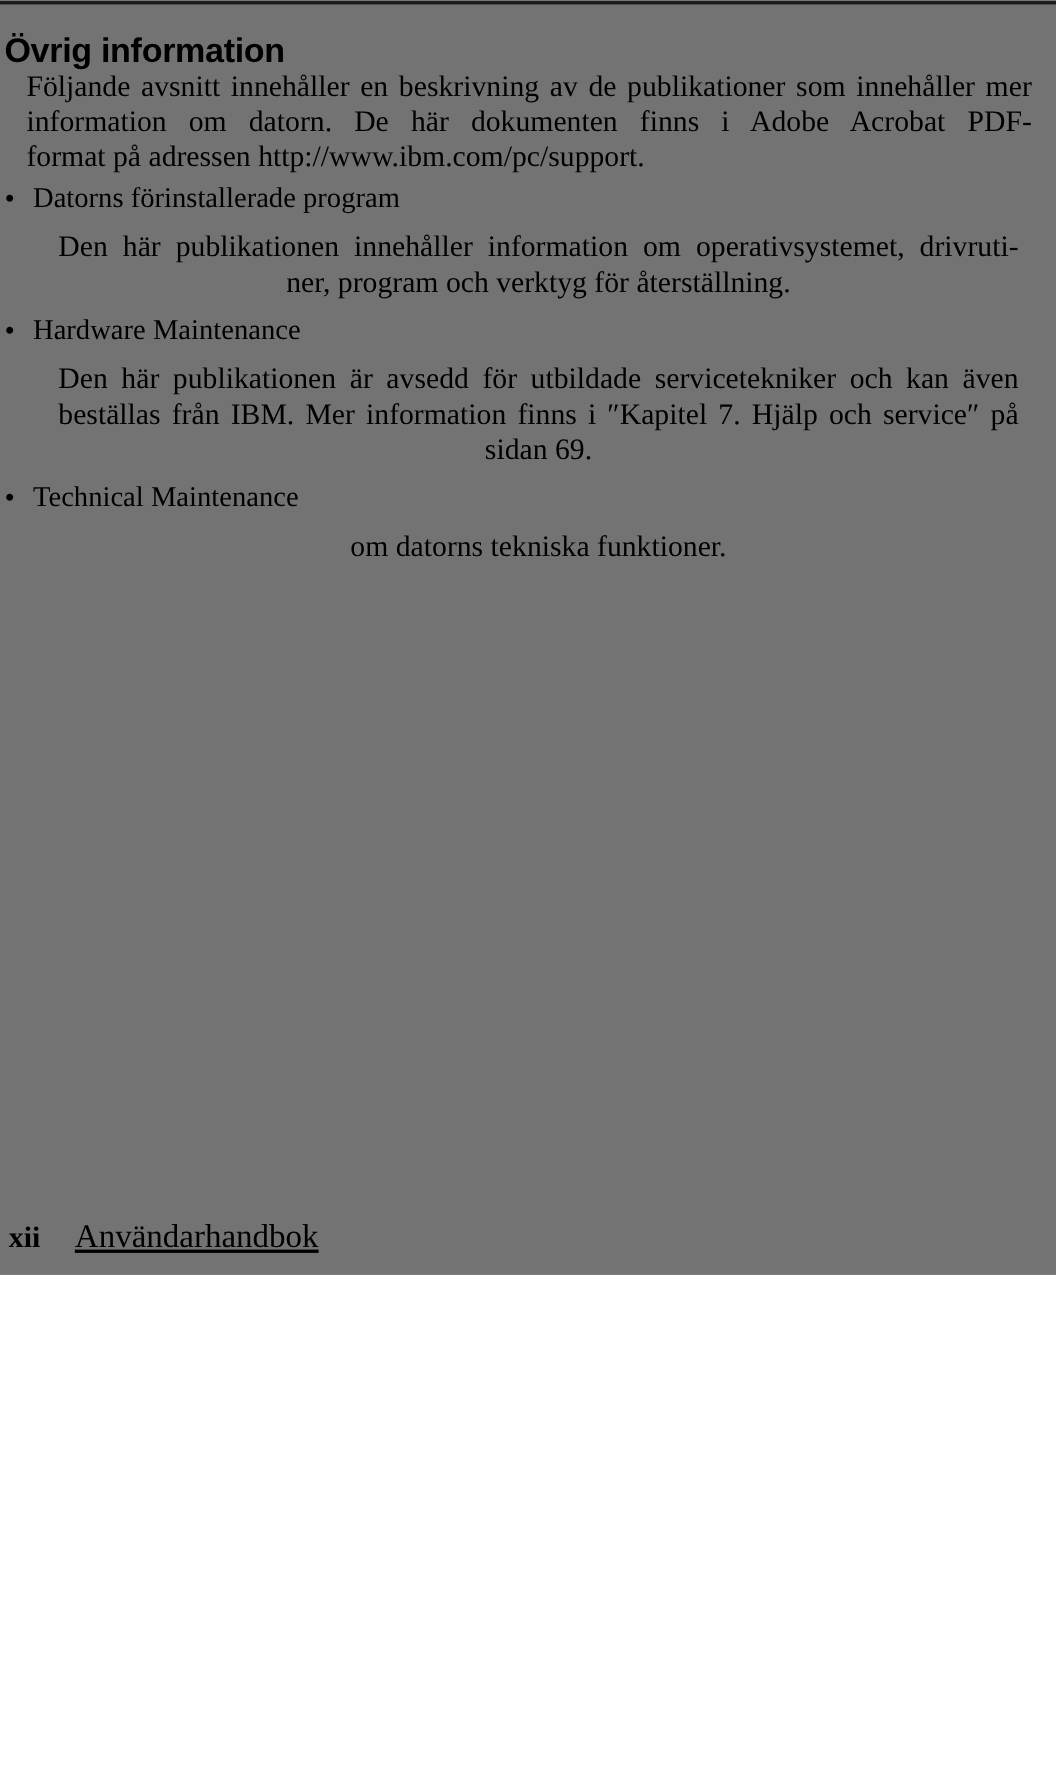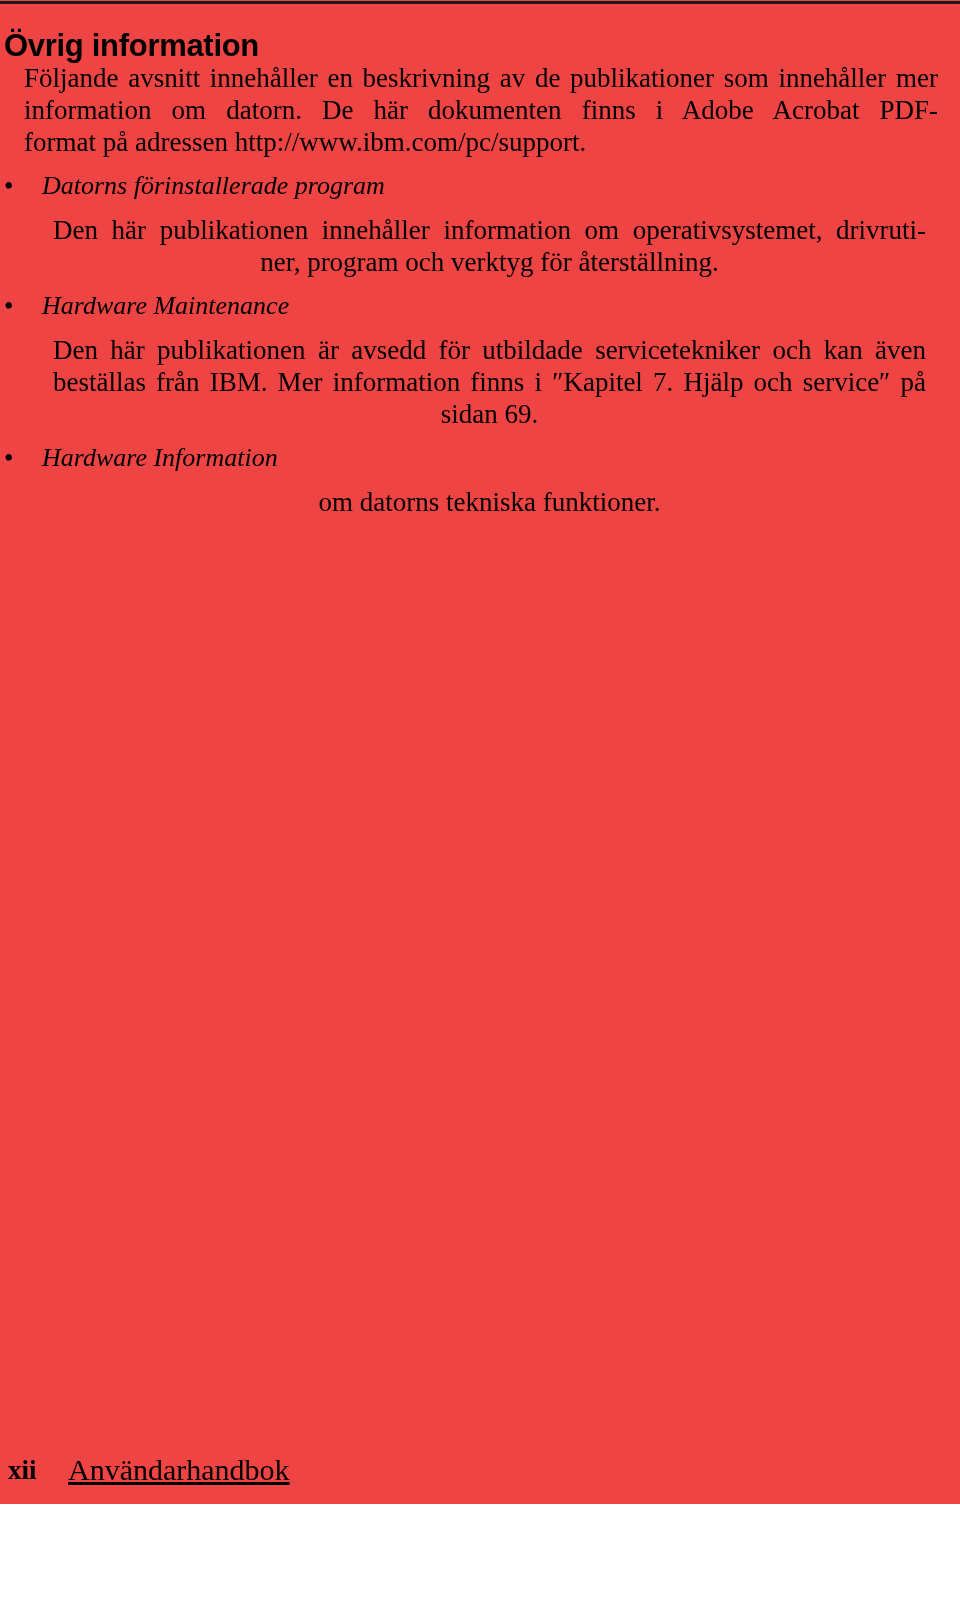--- a/index.html
+++ b/index.html
@@ -3,22 +3,22 @@
 <meta charset="utf-8">
 <style>
   html, body {
     margin: 0;
     padding: 0;
     background: #ffffff;
   }
   .page {
     position: relative;
     width: 960px;
-    height: 1504px;
-    background: #ef4444;
+    height: 1159px;
+    background: #737373;
     overflow: hidden;
     font-family: "Liberation Serif", "DejaVu Serif", serif;
     color: #000000;
   }
 
   
   .top-rule {
     position: absolute;
     left: 0;
     top: 1px;
@@ -69,24 +69,23 @@
     margin: 0 0 2px 0;
   }
   ul.doc-list > li .bullet {
     position: absolute;
     left: 4px;
     top: 0;
     font-size: 27px;
     line-height: 32px;
   }
   .item-title {
-    margin: 12px;
+    margin: 0;
     font-size: 26px;
     line-height: 32px;
-    font-style: italic;
     white-space: nowrap;
   }
   .item-desc {
     margin: 12px;
     padding-left: 11px;
     font-size: 27px;
     line-height: 32px;
     text-align: justify;
     text-justify: inter-word;
   }
@@ -151,21 +150,21 @@
         <p class="item-title">Hardware Maintenance</p>
         <p class="item-desc">
           <span class="just">Den här publikationen är avsedd för utbildade servicetekniker och kan även</span>
           <span class="just">beställas från IBM. Mer information finns i ″Kapitel 7. Hjälp och service″ på</span>
           <span class="tail">sidan 69.</span>
         </p>
       </li>
 
       <li>
         <span class="bullet">•</span>
-        <p class="item-title">Hardware Information</p>
+        <p class="item-title">Technical Maintenance</p>
         <p class="item-desc">
           <span class="tail">om datorns tekniska funktioner.</span>
         </p>
       </li>
 
     </ul>
   </div>
 
   <div class="footer">
     <span class="footer-pageno">xii</span>

